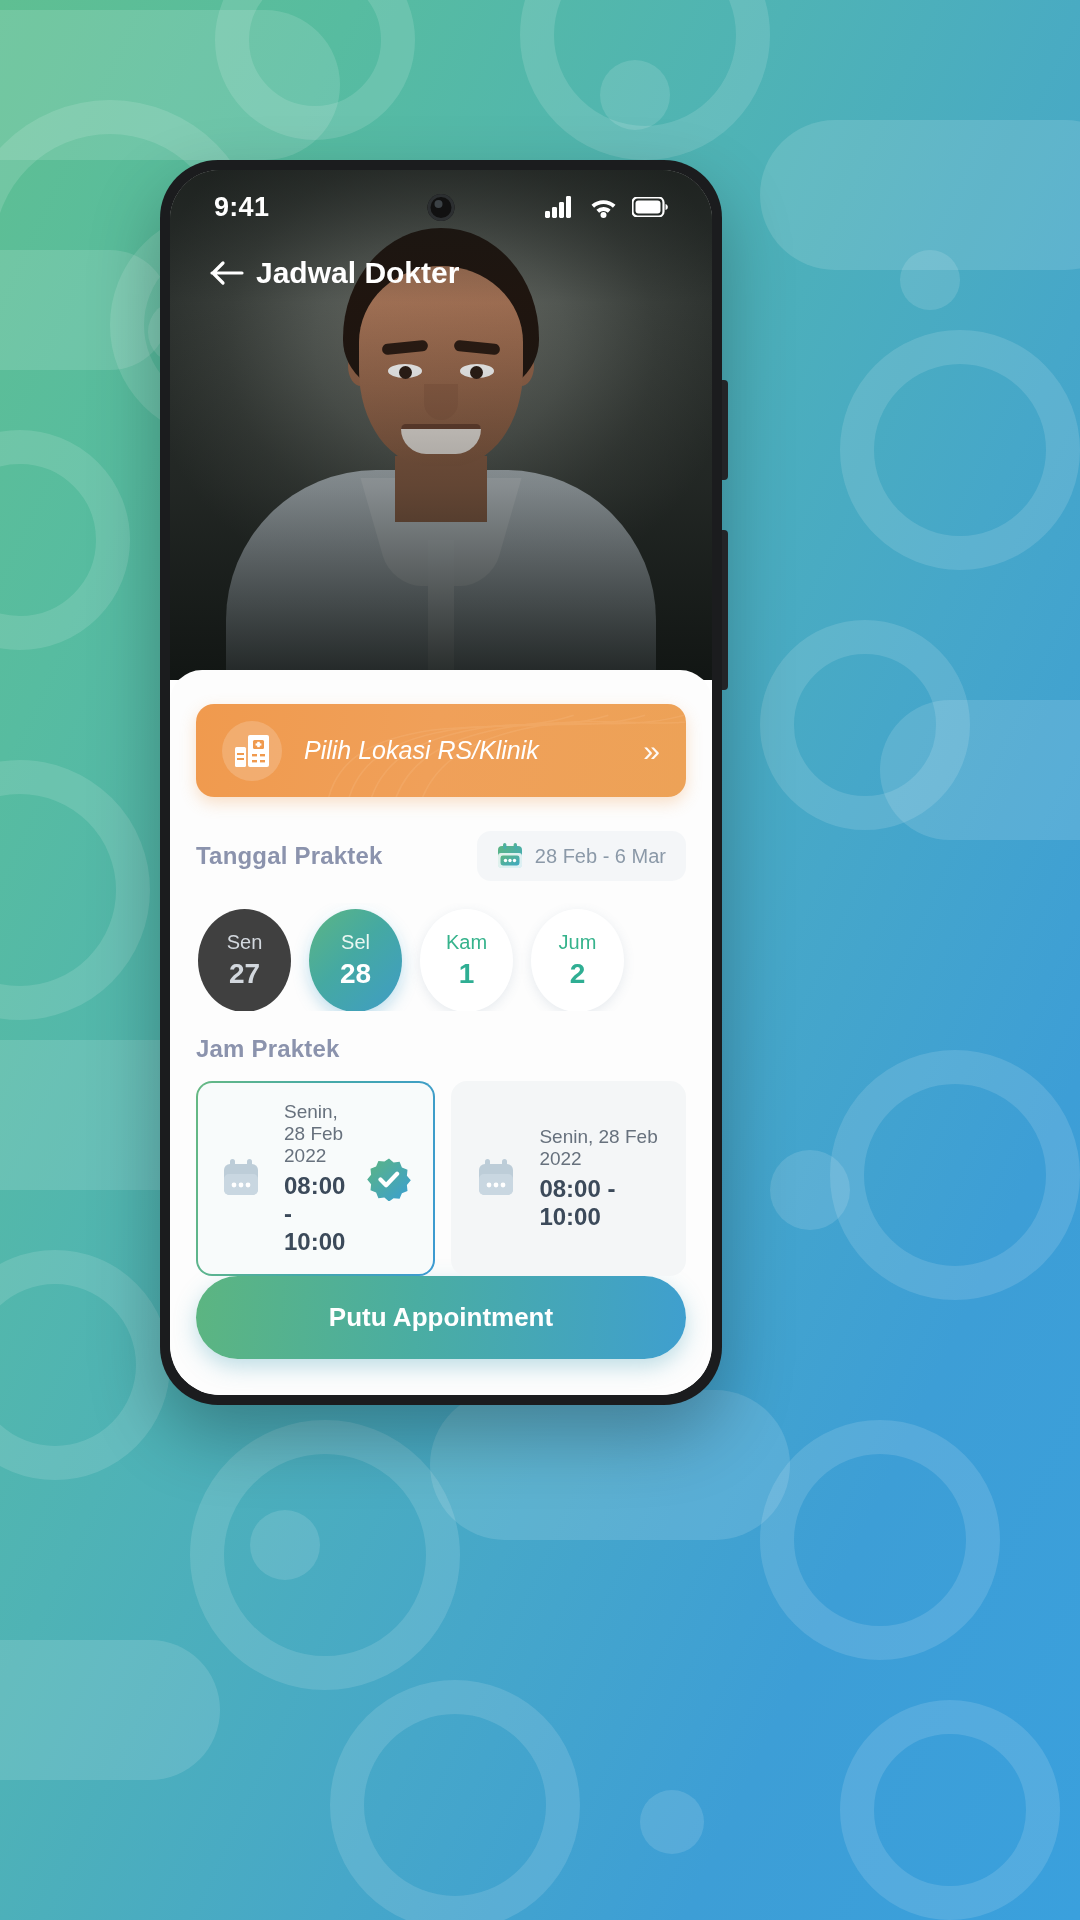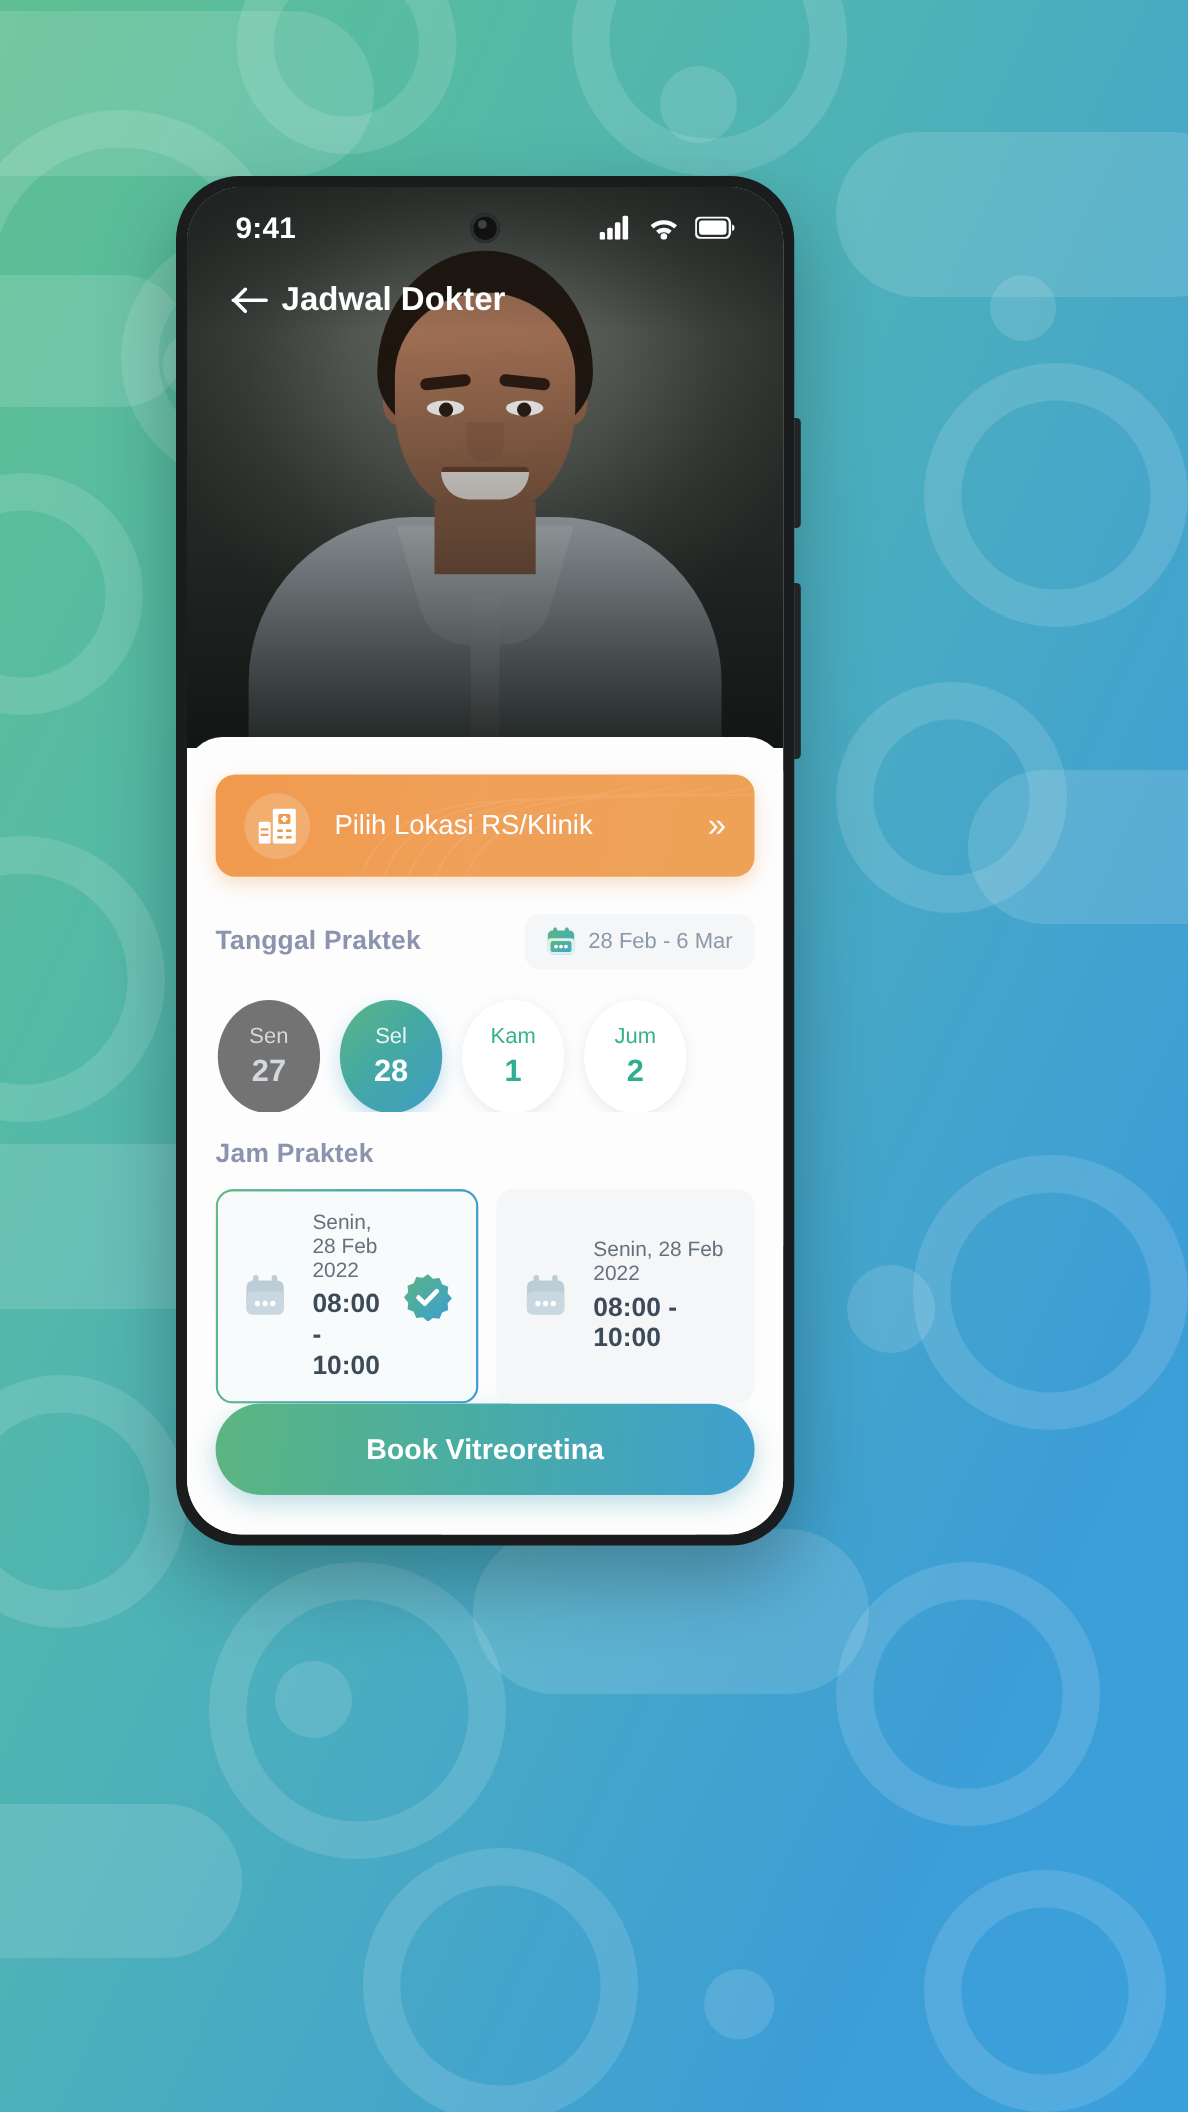--- a/index.html
+++ b/index.html
@@ -212,21 +212,21 @@
     font-family: inherit; text-align: left;
     box-shadow: 0 6px 16px rgba(240,154,78,.3);
   }
   #location-selector svg.deco { position: absolute; inset: 0; width: 100%; height: 100%; opacity: .35; }
   #loc-icon-wrap {
     position: relative; flex: none;
     width: 60px; height: 60px; border-radius: 50%;
     background: rgba(255,255,255,.18);
     display: flex; align-items: center; justify-content: center;
   }
-  #location-label { position: relative; flex: 1; color: #fff; font-size: 25px; font-weight: 500; }
+  #location-label { position: relative; flex: 1; color: #fff; font-size: 25px; font-weight: 500; font-style: italic; }
   #loc-chevrons { position: relative; color: #fff; font-size: 30px; line-height: 1; opacity: .95; }
 
   .section-head {
     display: flex; align-items: center; justify-content: space-between;
     margin-top: 34px;
   }
   .section-title { font-size: 24px; font-weight: 700; color: #8b93ad; letter-spacing: .2px; }
   #date-range-chip {
     display: flex; align-items: center; gap: 12px;
     background: #f4f6f8; border: none; font-family: inherit;
@@ -240,21 +240,21 @@
   }
   .day-chip {
     flex: none; width: 93px; height: 103px;
     border-radius: 50%; border: none; font-family: inherit;
     display: flex; flex-direction: column; align-items: center; justify-content: center;
     gap: 4px; cursor: pointer;
     background: #ffffff; box-shadow: 0 3px 12px rgba(80,110,140,.13);
   }
   .day-chip .dow { font-size: 20px; color: #36b38c; }
   .day-chip .dnum { font-size: 28px; font-weight: 700; color: #2fae93; }
-  .day-chip.disabled { background: #737373; box-shadow: none; }
+  .day-chip.disabled { background: #404040; box-shadow: none; }
   .day-chip.disabled .dow,
   .day-chip.disabled .dnum { color: #d3d8de; }
   .day-chip.selected {
     background: linear-gradient(135deg, #5cb584 0%, #45a9a2 45%, #3f9cc6 100%);
     box-shadow: 0 6px 16px rgba(63,156,198,.35), 0 0 0 5px #ffffff;
   }
   .day-chip.selected .dow { color: #eaf7f2; }
   .day-chip.selected .dnum { color: #ffffff; }
 
   #slot-list { margin-top: 18px; display: flex; flex-direction: row; gap: 16px; }
@@ -509,17 +509,17 @@
   <rect x="10" y="1" width="5" height="9" rx="2.5" fill="#bdcdd8"></rect>
   <rect x="27" y="1" width="5" height="9" rx="2.5" fill="#bdcdd8"></rect>
 </svg>
             <span class="slot-text">
               <span class="slot-date" style="display:block">Senin, 28 Feb 2022</span>
               <span class="slot-time" style="display:block">08:00 - 10:00</span>
             </span>
           </button>
         </div>
 
-      <button id="book-btn">Book Vitreoretina</button>
+      <button id="book-btn">Putu Appointment</button>
     </div>
 
   </div>
 </div>
 
 </body></html>

